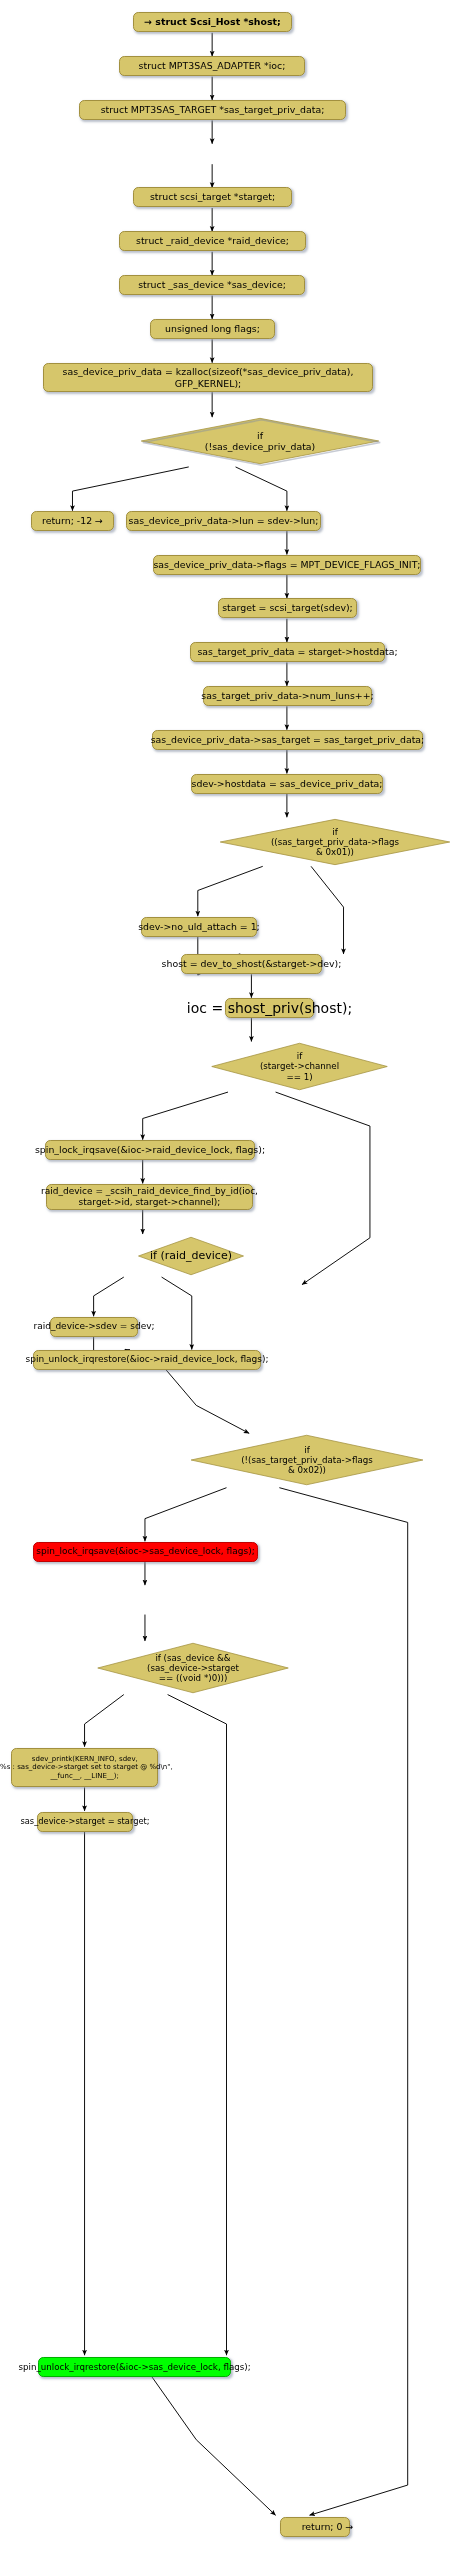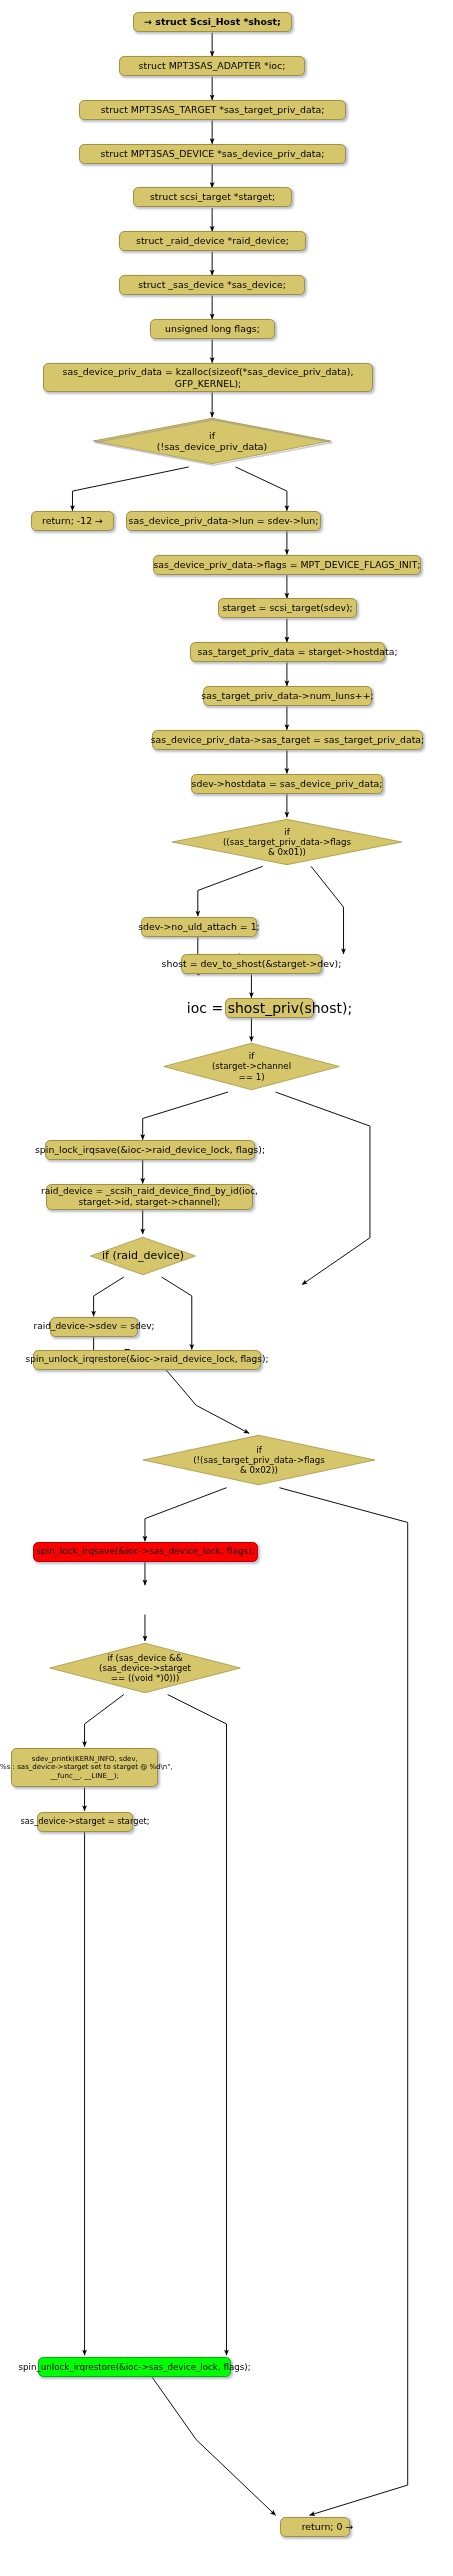--- a/index.html
+++ b/index.html
@@ -46,20 +46,21 @@
   .activity.red {
     background: #FF0000;
     border: 0.8px solid #C00000;
   }
   .activity.green {
     background: #00FF00;
     border: 0.8px solid #00B000;
   }
   .diamond-wrap {
     position: absolute;
+    margin-left: 48px;
   }
   .diamond-wrap svg {
     position: absolute;
     left: 0;
     top: 0;
     overflow: visible;
   }
   .diamond-label {
     position: absolute;
     left: 0;
@@ -147,21 +148,20 @@
       <path d="M200,3145 L260,3230 L365,3330"></path>
     </g>
   </svg>
 
   <div class="node activity" style="left:133px; top:12px; width:159px; height:19.6px; font-size:9.4px;font-weight:bold;">→ struct Scsi_Host *shost;</div>
 
   <div class="node activity" style="left:119px; top:56px; width:186px; height:19.6px; font-size:9.4px;">struct MPT3SAS_ADAPTER *ioc;</div>
 
   <div class="node activity" style="left:79px; top:100px; width:267px; height:19.6px; font-size:9.4px;">struct MPT3SAS_TARGET *sas_target_priv_data;</div>
 
-  <div class="node activity" style="left:79px; top:144px; width:267px; height:19.6px; font-size:9.4px;">struct MPT3SAS_DEVICE *sas_device_priv_data;</div>
 
   <div class="node activity" style="left:133px; top:187px; width:159px; height:19.6px; font-size:9.4px;">struct scsi_target *starget;</div>
 
   <div class="node activity" style="left:119px; top:231px; width:187px; height:19.6px; font-size:9.4px;">struct _raid_device *raid_device;</div>
 
   <div class="node activity" style="left:119px; top:275px; width:186px; height:19.6px; font-size:9.4px;">struct _sas_device *sas_device;</div>
 
   <div class="node activity" style="left:150px; top:319px; width:125px; height:19.6px; font-size:9.4px;">unsigned long flags;</div>
 
   <div class="node activity" style="left:43px; top:363px; width:330px; height:29px; font-size:9.4px;">sas_device_priv_data = kzalloc(sizeof(*sas_device_priv_data),

